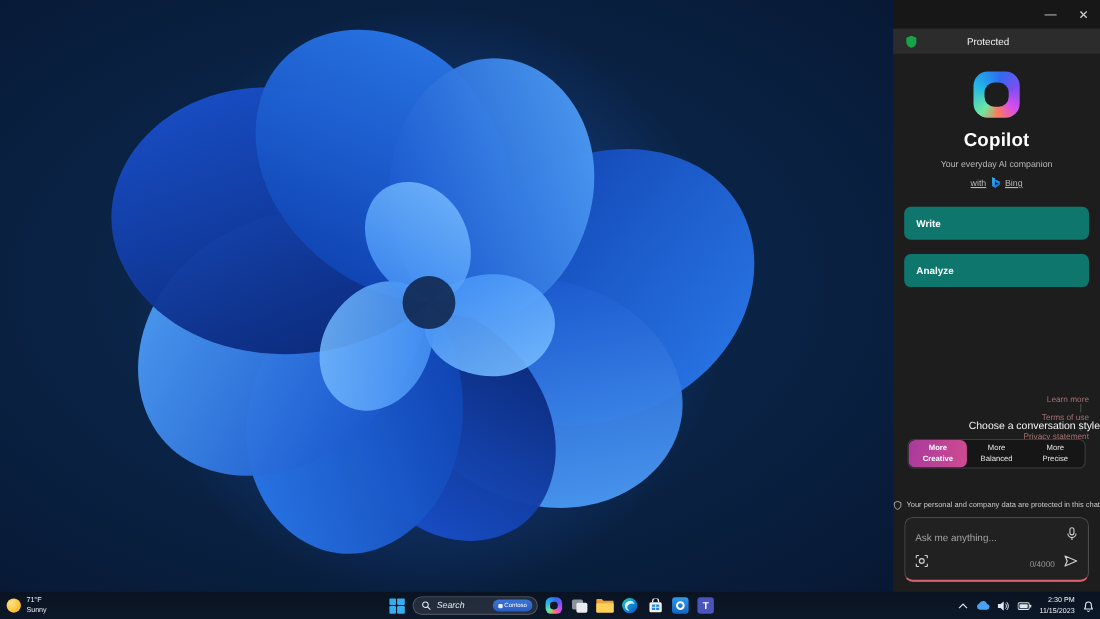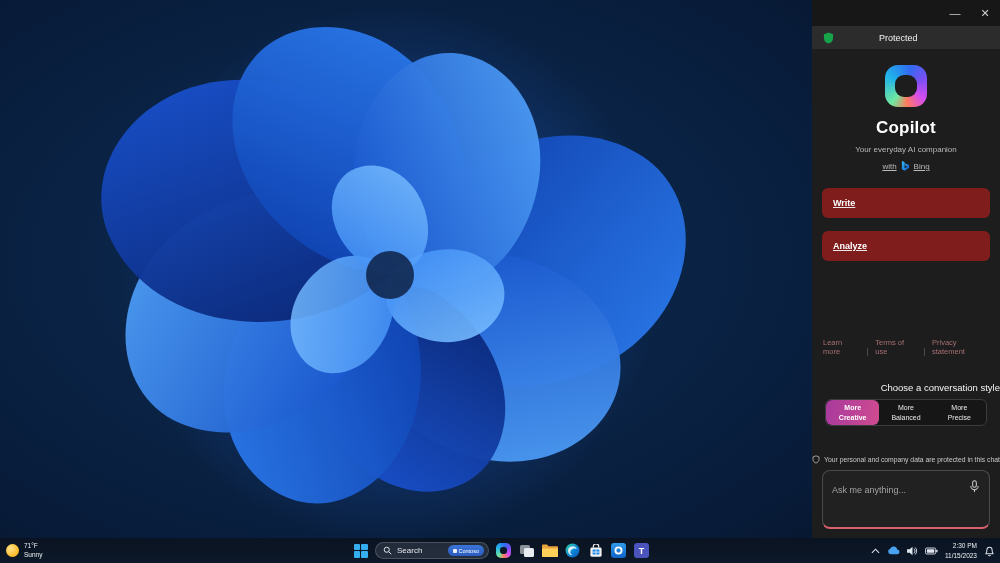--- a/index.html
+++ b/index.html
@@ -24,26 +24,26 @@
   .hero { text-align:center; margin-top:16px; }
   .cp-logo { width:42px; height:42px; margin:0 auto; border-radius:13px;
     background: conic-gradient(from 220deg, #6ee7a0, #21b3ea 22%, #2f6bf0 42%, #7a4ff2 58%, #d44df0 74%, #ff7a59 88%, #6ee7a0);
     position:relative; }
   .cp-logo::after { content:""; position:absolute; inset:10px; border-radius:9px; background:#1d1d1d; }
   .hero h1 { font-size:17px; font-weight:700; color:#fff; margin-top:11px; letter-spacing:.2px; }
   .hero .sub { font-size:8px; color:#b9b9b9; margin-top:7px; }
   .hero .withline { font-size:8px; color:#b9b9b9; margin-top:7px; display:flex; align-items:center; justify-content:center; gap:4px;text-decoration:underline; }
 
   .cards { position:absolute; left:10px; right:10px; top:188px; display:flex; flex-direction:column; gap:13px; }
-  .card { background:#7f1d1d; border-radius:6px; padding:10px 11px; cursor:pointer;text-decoration:underline; }
+  .card { background:#0f766e; border-radius:6px; padding:10px 11px; cursor:pointer; }
   .card .cat { font-size:9px; font-weight:700; color:#fff; }
   .card .prompt { font-size:8.5px; color:#d6d6d6; margin-top:8px; line-height:1.55; }
 
   .disclaimer { position:absolute; left:11px; right:10px; top:331px; font-size:7.5px; color:#bdbdbd; line-height:1.5; }
-  .links { position:absolute; left:11px; right:10px; top:338px; display:flex; align-items:flex-end; font-size:7.5px; }
+  .links { position:absolute; left:11px; right:10px; top:358px; display:flex; align-items:flex-end; font-size:7.5px;flex-direction:column; }
   .links a { color:#a66f73; text-decoration:none; cursor:pointer; }
   .links .sep { width:1px; height:8px; background:#4a4a4a; margin:0 7px; }
 
   .style-heading { position:absolute; left:0; right:0; top:382px; text-align:right; font-size:9.5px; color:#f5f5f5; }
   .segmented { position:absolute; left:13px; right:13px; top:399px; height:27px; display:flex;
     background:#161616; border:1px solid #3c3c3c; border-radius:6px; overflow:hidden; }
   .segment { flex:1; display:flex; flex-direction:column; align-items:center; justify-content:center;
     font-size:7px; line-height:1.35; color:#e8e8e8; cursor:pointer; }
   .segment.selected { background:linear-gradient(100deg, #a83a9d, #cf4b90); border-radius:6px; color:#fff; font-weight:700; }
 
@@ -68,21 +68,21 @@
   .sun { width:13px; height:13px; border-radius:50%; background:radial-gradient(circle at 35% 35%, #ffe28a, #ffb91e 75%); }
   .weather .txt { font-size:6.5px; color:#eef2f6; line-height:1.35; }
 
   .center-cluster { position:absolute; left:352px; display:flex; align-items:center; gap:6px; }
   .tb-icon { width:17px; height:17px; display:flex; align-items:center; justify-content:center;
     border-radius:4px; cursor:pointer; }
   .start-grid { width:14px; height:14px; display:grid; grid-template-columns:1fr 1fr; gap:1.5px; }
   .start-grid i { background:#35aef0; border-radius:1px; }
   .search-pill { width:114px; height:17px; border-radius:9px; background:rgba(255,255,255,.10);
     border:1px solid rgba(255,255,255,.18); display:flex; align-items:center; gap:5px; padding:0 4px 0 7px; cursor:pointer; }
-  .search-pill span.lbl { font-size:8px; color:#e4e8ec; flex:1; }
+  .search-pill span.lbl { font-size:8px; color:#e4e8ec; flex:1;font-style:italic; }
   .badge { background:linear-gradient(180deg,#3b74d8,#2a5cc0); border-radius:7px; height:11px;
     display:flex; align-items:center; gap:2px; padding:0 5px; }
   .badge .dot { width:4px; height:4px; border-radius:1px; background:#fff; opacity:.9; }
   .badge span { font-size:5.5px; color:#fff; }
   .cp-mini { width:15px; height:15px; border-radius:5px;
     background: conic-gradient(from 220deg, #6ee7a0, #21b3ea 22%, #2f6bf0 42%, #7a4ff2 58%, #d44df0 74%, #ff7a59 88%, #6ee7a0);
     position:relative; }
   .cp-mini::after { content:""; position:absolute; inset:4px; border-radius:3px; background:#0c1828; }
   .taskview { position:relative; width:14px; height:12px; }
   .taskview .b1 { position:absolute; left:0; top:0; width:10px; height:9px; background:#8b9299; border-radius:1.5px; }
@@ -219,20 +219,36 @@
 
     <div class="composer">
       <input type="text" placeholder="Ask me anything..." style="">
       <div class="mic">
         <svg width="11" height="13" viewBox="0 0 12 14">
           <rect x="4" y="0.8" width="4" height="7" rx="2" fill="none" stroke="#cfcfcf" stroke-width="1.1"></rect>
           <path d="M2,6.5 a4,4 0 0 0 8,0" fill="none" stroke="#cfcfcf" stroke-width="1.1"></path>
           <line x1="6" y1="10.6" x2="6" y2="13" stroke="#cfcfcf" stroke-width="1.1"></line>
         </svg>
       </div>
+      <div class="composer-bottom">
+        <div>
+          <svg width="12" height="12" viewBox="0 0 12 12">
+            <path d="M1,3.5 V1.5 a.5,.5 0 0 1 .5,-.5 H3.5 M8.5,1 H10.5 a.5,.5 0 0 1 .5,.5 V3.5 M11,8.5 V10.5 a.5,.5 0 0 1 -.5,.5 H8.5 M3.5,11 H1.5 a.5,.5 0 0 1 -.5,-.5 V8.5" fill="none" stroke="#cfcfcf" stroke-width="1.1"></path>
+            <circle cx="6" cy="6" r="2.2" fill="none" stroke="#cfcfcf" stroke-width="1.1"></circle>
+          </svg>
+        </div>
+        <div class="right">
+          <span class="counter">0/4000</span>
+          <div>
+            <svg width="13" height="12" viewBox="0 0 13 12">
+              <path d="M1.2,10.6 L11.8,6 L1.2,1.4 L3.2,6 Z" fill="none" stroke="#cfcfcf" stroke-width="1.1" stroke-linejoin="round"></path>
+            </svg>
+          </div>
+        </div>
+      </div>
     </div>
   </div>
 
   <div id="taskbar">
 
     <div class="weather">
       <div class="sun"></div>
       <div class="txt">
         <div>71°F</div>
         <div>Sunny</div>

